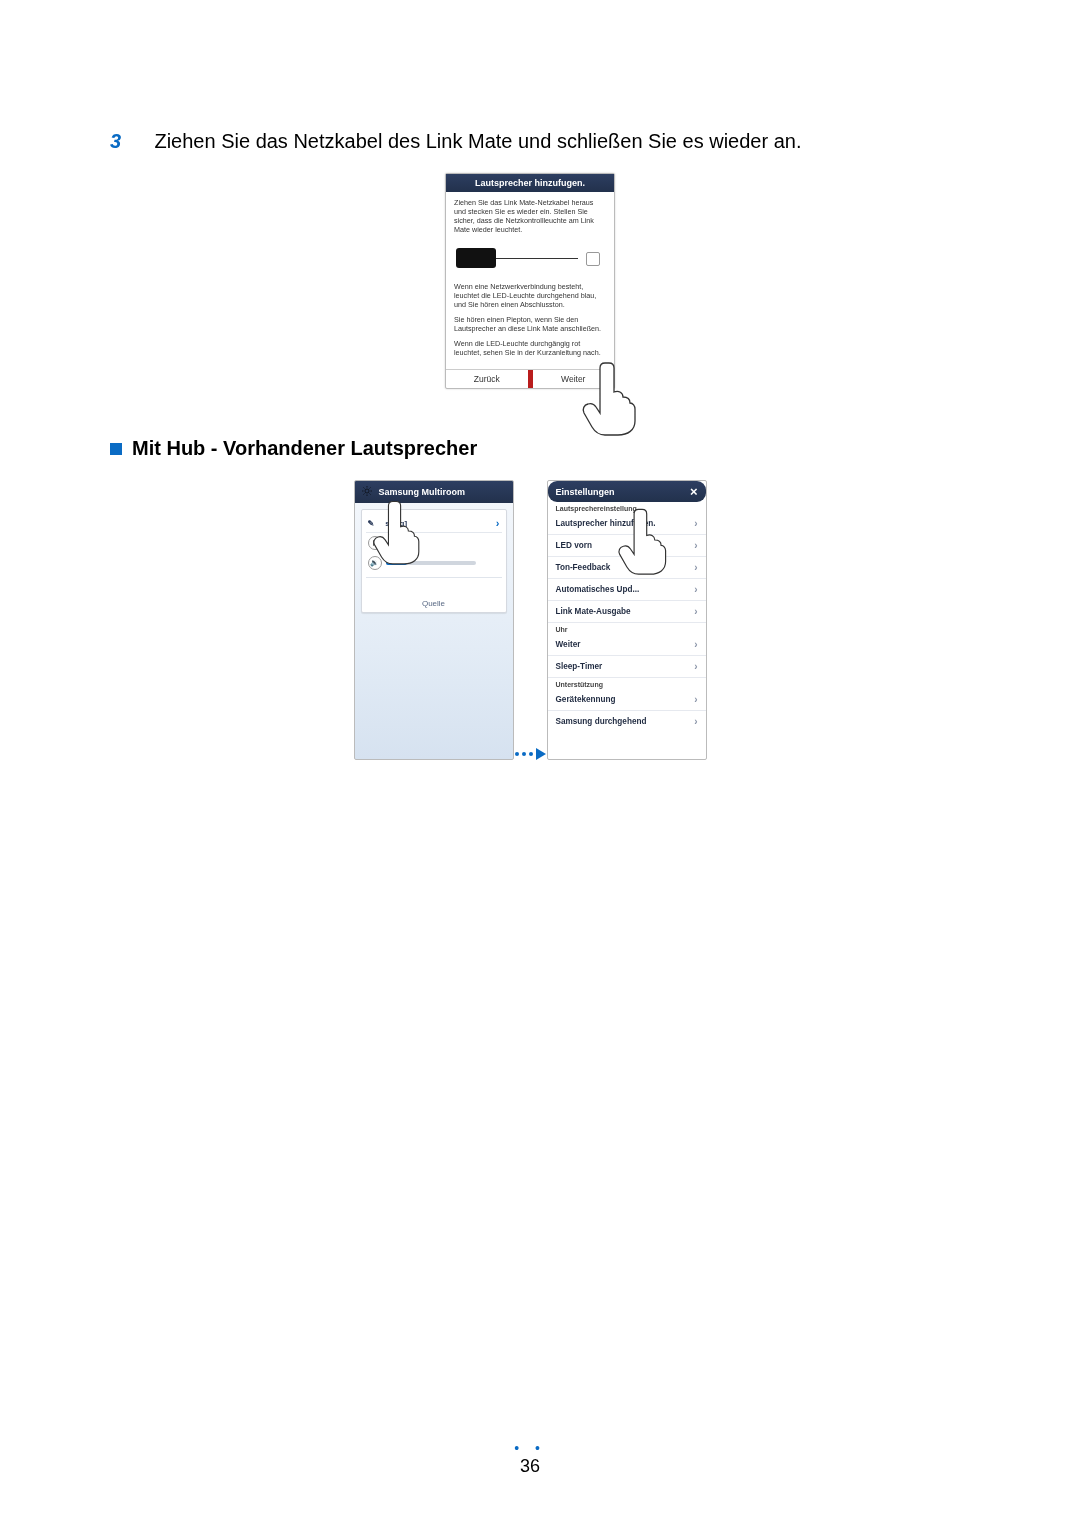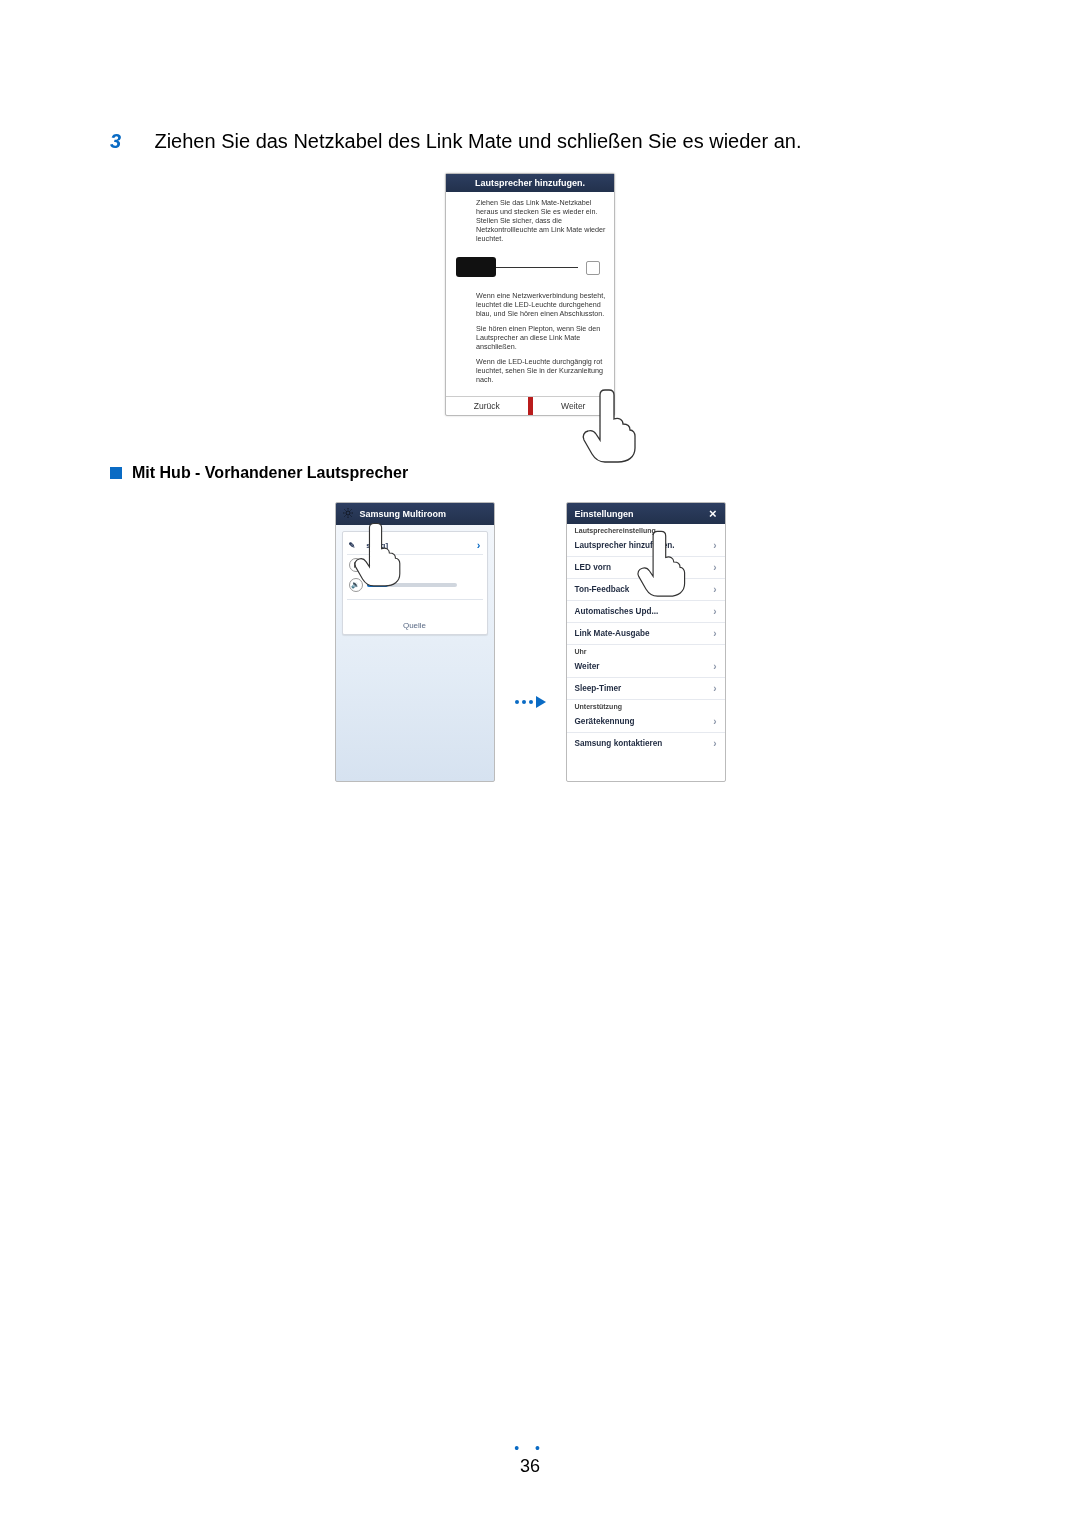--- a/index.html
+++ b/index.html
@@ -8,60 +8,60 @@
 
   .step3 { margin-bottom: 20px; }
   .step-num { color: #0a6bc4; font-style: italic; font-weight: bold; display: inline-block; width: 40px; vertical-align: top; font-size: 20px; }
   .step-text { display: inline-block; font-size: 20px; vertical-align: top; width: 780px; }
 
   .phone-wrap1 { width: 170px; margin: 18px auto 0 auto; position: relative; }
 
   .phone { border: 1px solid #bbb; border-radius: 2px; background: #fff; font-size: 8px; color: #333; box-shadow: 0 0 2px rgba(0,0,0,.2); }
   .phone-header { background: #2a3a5a; background: linear-gradient(#2d3e61,#22314c); color: #fff; text-align: center; padding: 4px 6px; font-size: 9px; font-weight: bold; }
   .phone-body { padding: 6px 8px; font-size: 7.2px; line-height: 1.25; }
-  .phone-body p { margin-bottom: 6px; margin-left: 22px; }
+  .phone-body p { margin-bottom: 6px; }
   .device-fig { height: 34px; margin: 4px 0 8px 0; position: relative; }
   .device-box { position: absolute; left: 2px; top: 8px; width: 40px; height: 20px; background: #111; border-radius: 3px; }
   .device-cable { position: absolute; left: 42px; top: 18px; width: 82px; height: 1px; background: #333; }
   .device-plug { position: absolute; right: 6px; top: 12px; width: 14px; height: 14px; border: 1px solid #999; border-radius: 2px; }
   .phone-buttons { display: flex; border-top: 1px solid #ccc; }
   .phone-buttons .btn { flex: 1; text-align: center; padding: 4px 0; font-size: 8.5px; border-right: 5px solid #b91c1c; }
   .phone-buttons .btn:last-child { border-right: none; }
 
   .hand { position: absolute; width: 60px; height: 80px; pointer-events: none; }
   .hand svg { width: 100%; height: 100%; }
 
   .section-head { margin-top: 48px; display: flex; align-items: center; gap: 10px; }
   .bullet-sq { width: 12px; height: 12px; background: #0a6bc4; display: inline-block; }
-  .section-title { font-size: 16px; font-weight: bold; }
+  .section-title { font-size: 20px; font-weight: bold; }
 
   .step1 { margin-top: 14px; padding-left: 40px; }
   .step1 .step-text { font-size: 20px; }
   .gear-inline { display: inline-block; width: 22px; height: 22px; vertical-align: -4px; }
 
-  .screens-row { display: flex; align-items: center; justify-content: center; gap: 20px; margin-top: 20px; position: relative; }
+  .screens-row { display: flex; align-items: flex-end; justify-content: center; gap: 1px; margin-top: 20px; position: relative; }
   .arrow-dots { display: flex; align-items: center; gap: 3px; padding-top: 120px; }
   .arrow-dots .dot { width: 4px; height: 4px; border-radius: 50%; background: #0a6bc4; }
   .arrow-dots .tri { width: 0; height: 0; border-left: 10px solid #0a6bc4; border-top: 6px solid transparent; border-bottom: 6px solid transparent; }
 
   .screen { width: 160px; height: 280px; border: 1px solid #bbb; border-radius: 2px; background: linear-gradient(#f5f8fc,#e3ecf6 60%,#d6e2f0); font-size: 8px; position: relative; overflow: hidden; }
   .screen .hdr { background: linear-gradient(#2d3e61,#22314c); color: #fff; display: flex; align-items: center; padding: 4px 6px; font-size: 9px; font-weight: bold; gap: 6px; }
   .screen .card { background: #fff; margin: 6px; border-radius: 2px; border: 1px solid #d5d9e0; padding: 4px; box-shadow: 0 1px 1px rgba(0,0,0,.08); }
   .row-item { display: flex; align-items: center; justify-content: space-between; padding: 3px 2px; font-size: 8px; font-weight: bold; color: #2a3a5a; }
   .row-item.line { border-bottom: 1px solid #e4e8ee; }
   .chev { color: #0a6bc4; font-size: 11px; font-weight: bold; }
   .play-icn { display: inline-flex; width: 14px; height: 14px; border: 1px solid #999; border-radius: 50%; align-items: center; justify-content: center; margin-right: 4px; }
   .play-icn::before { content: ""; border-left: 5px solid #555; border-top: 3px solid transparent; border-bottom: 3px solid transparent; margin-left: 2px; }
   .vol-icn { display: inline-flex; width: 14px; height: 14px; border: 1px solid #999; border-radius: 50%; align-items: center; justify-content: center; margin-right: 4px; font-size: 7px; color: #555; }
   .vol-bar { display: inline-block; height: 4px; width: 90px; background: #d0d6de; border-radius: 2px; position: relative; vertical-align: middle; }
   .vol-bar::before { content: ""; position: absolute; left: 0; top: 0; height: 100%; width: 24%; background: #0a6bc4; border-radius: 2px; }
   .quelle { text-align: center; font-size: 8px; color: #5a6a85; border-top: 1px solid #e0e5ec; margin-top: 4px; padding-top: 21px; }
 
   .settings { width: 160px; height: 280px; border: 1px solid #bbb; border-radius: 2px; background: #fff; font-size: 8px; position: relative; overflow: hidden; }
-  .settings .hdr2 { background: linear-gradient(#2d3e61,#22314c); color: #fff; display: flex; align-items: center; justify-content: space-between; padding: 4px 8px; font-size: 9px; font-weight: bold; }
+  .settings .hdr2 { background: linear-gradient(#2d3e61,#22314c); color: #fff; display: flex; align-items: center; justify-content: space-between; padding: 4px 8px; font-size: 9px; font-weight: bold; border-radius: 9px; }
   .settings .close { font-size: 13px; line-height: 1; }
   .settings .grp { font-size: 7px; color: #444; padding: 3px 8px 1px 8px; font-weight: bold; }
   .settings .item { display: flex; justify-content: space-between; align-items: center; padding: 5px 8px; border-bottom: 1px solid #e6e9ef; font-size: 8.2px; font-weight: bold; color: #1f2a40; }
   .settings .item .ch { color: #8a95a8; font-size: 10px; }
 
   .pagefoot { position: absolute; bottom: 50px; left: 50%; transform: translateX(-50%); font-size: 18px; text-align: center; }
   .pagefoot .dots { letter-spacing: 6px; color: #0a6bc4; font-size: 14px; display: block; }
 
   .gear-svg path, .gear-svg circle { stroke: #000; stroke-width: 1.2; fill: none; }
 </style>
@@ -182,21 +182,21 @@
         <div class="item">
             <span>Sleep-Timer</span>
             <span class="ch">›</span>
           </div>
         <div class="grp">Unterstützung</div>
         <div class="item">
             <span>Gerätekennung</span>
             <span class="ch">›</span>
           </div>
         <div class="item" style="border-bottom:none;">
-            <span>Samsung kontaktieren</span>
+            <span>Samsung durchgehend</span>
             <span class="ch">›</span>
           </div>
       </div>
       <div class="hand" style="left:70px; top:24px; width:54px; height:72px;">
         <svg viewBox="0 0 60 80">
             <path d="M28 6c3 0 5 2 5 5v24c5-2 9 1 9 5 4 0 7 2 7 6 3 0 5 3 5 6v12c0 9-7 14-17 14H24c-6 0-10-3-13-8l-8-14c-2-4 0-8 4-9 3-1 6 0 8 3l4 6V11c0-3 2-5 5-5z" fill="#fff" stroke="#333" stroke-width="1.3"></path>
           </svg>
       </div>
     </div>
   </div>

